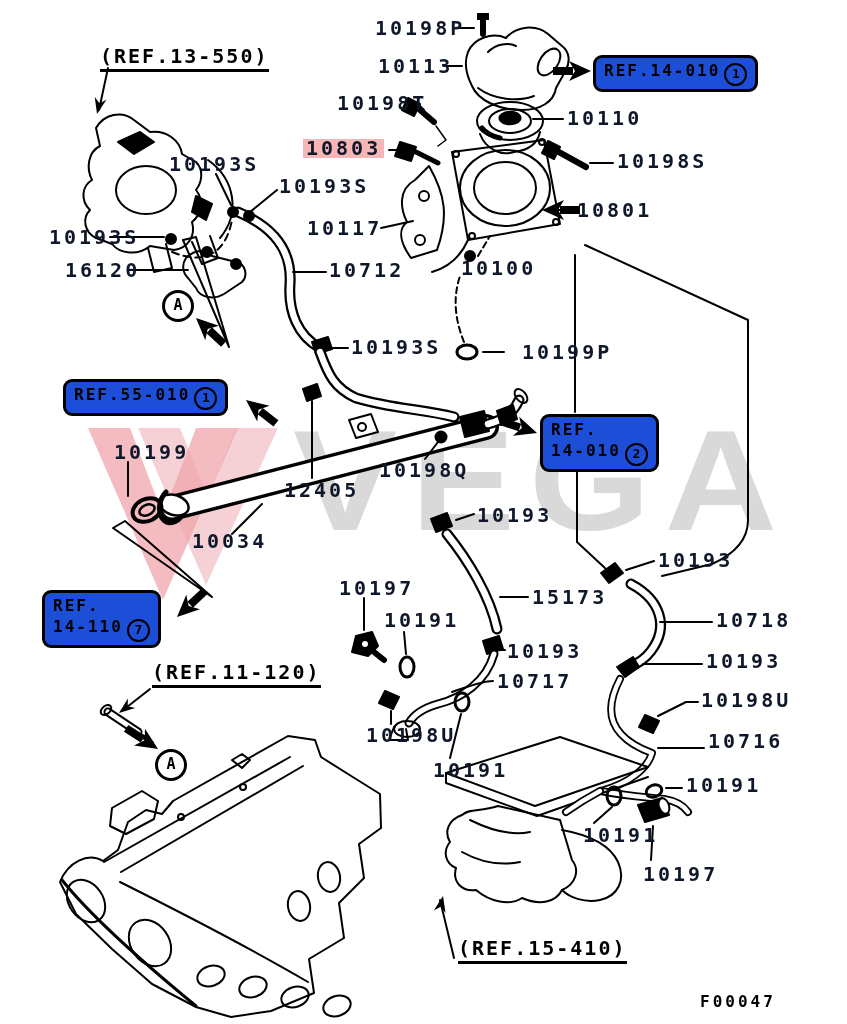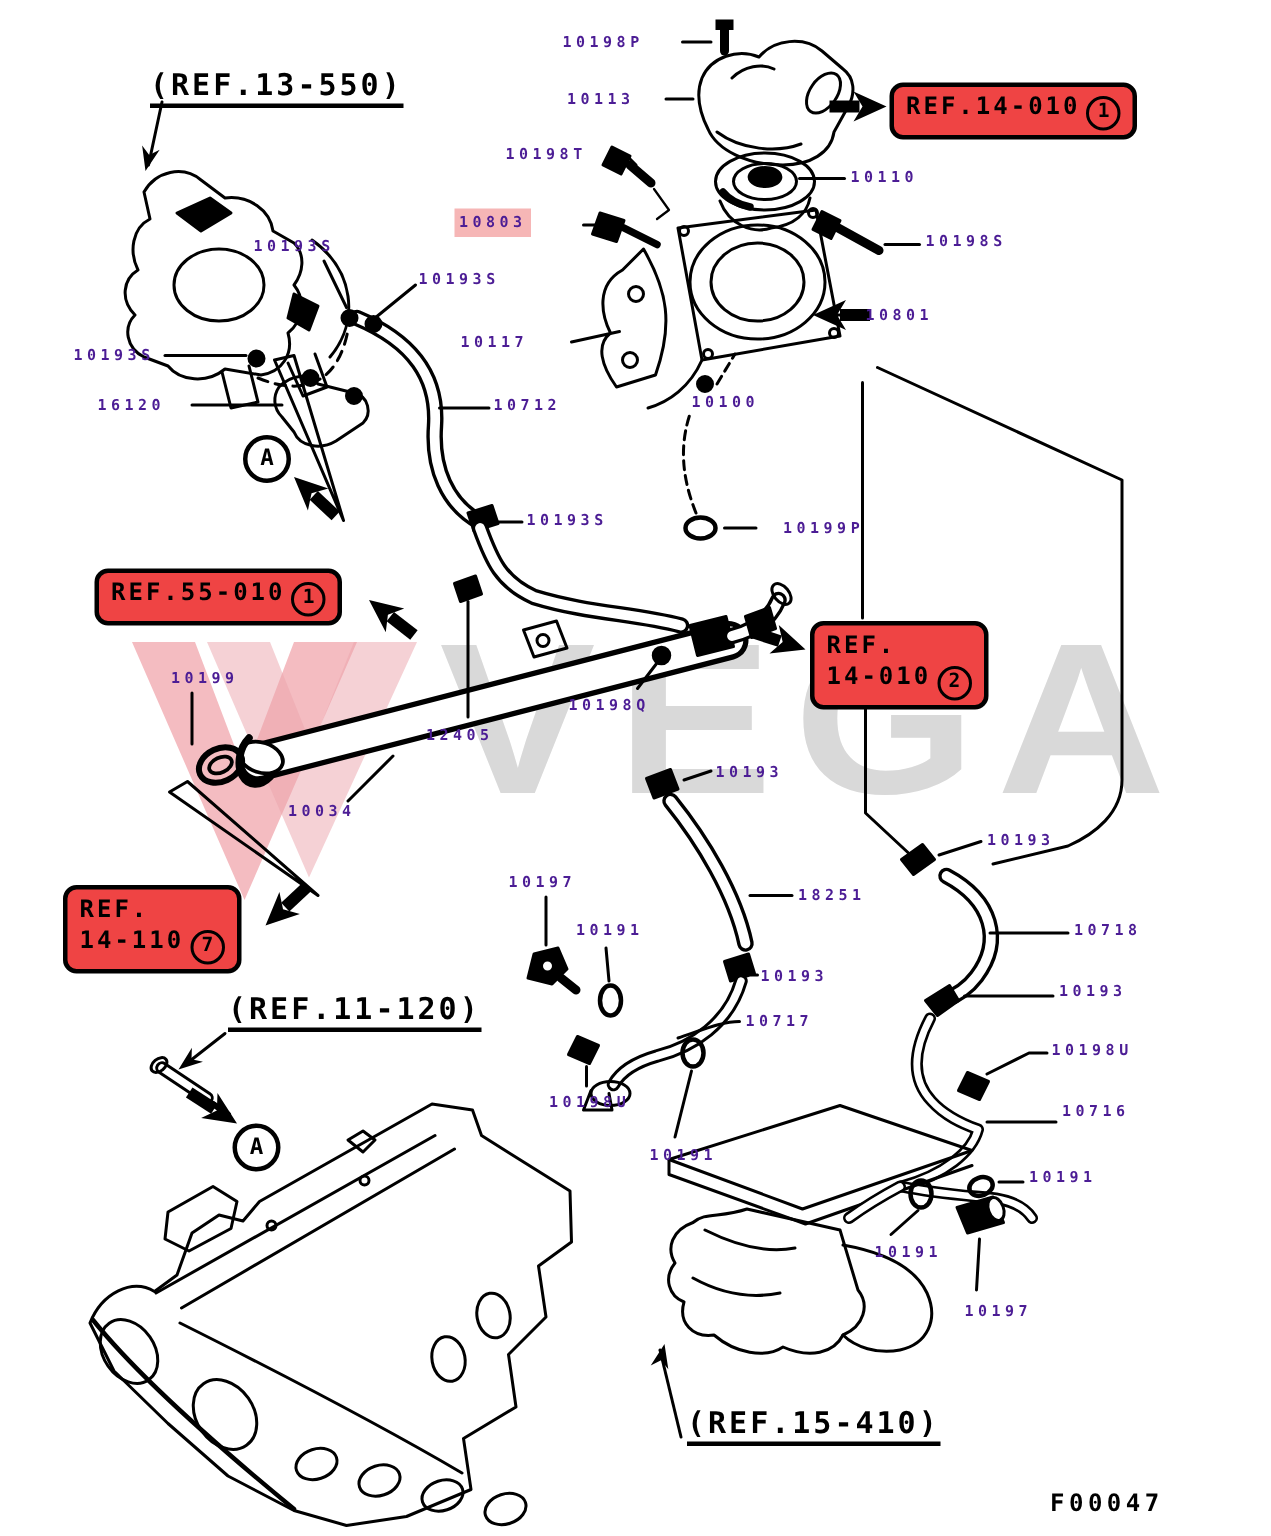--- a/index.html
+++ b/index.html
@@ -1,22 +1,22 @@
 <!DOCTYPE html>
 <html style="--hl: #f6b6b6;"><head>
 <meta charset="utf-8">
 <style>
   html,body{margin:0;padding:0;background:#fff;}
   .stage{position:relative;width:847px;height:1024px;background:#fff;overflow:hidden;
          font-family:"DejaVu Sans Mono",monospace;}
   .stage svg{position:absolute;left:0;top:0;}
-  .part-label{position:absolute;font-weight:bold;font-size:10px;letter-spacing:3px;
-              color:#4c1d95;white-space:nowrap;line-height:19px;}
+  .part-label{position:absolute;font-weight:bold;font-size:20px;letter-spacing:3px;
+              color:#0f172a;white-space:nowrap;line-height:19px;}
   .part-label.hl{background:var(--hl,#f6b6b6);padding:0 3px;}
-  .ref-box{position:absolute;border:3px solid #000;border-radius:9px;background:#ef4444;
+  .ref-box{position:absolute;border:3px solid #000;border-radius:9px;background:#1d4ed8;
            font-weight:bold;font-size:16px;letter-spacing:2px;padding:3px 8px;line-height:1.3;
            white-space:nowrap;}
   .circ{display:inline-block;width:19px;height:19px;border:2px solid #000;border-radius:50%;
         text-align:center;line-height:17px;font-size:13px;letter-spacing:0;margin-left:4px;
         vertical-align:-2px;font-weight:bold;}
   .ref-note{position:absolute;font-weight:bold;font-size:20px;letter-spacing:2px;
             border-bottom:3px solid #000;padding-bottom:1px;white-space:nowrap;}
   .marker-a{position:absolute;width:26px;height:26px;border:3px solid #000;border-radius:50%;
             text-align:center;line-height:25px;font-weight:bold;font-size:15px;background:#fff;}
   .wm-text{position:absolute;color:#d9d9d9;font-family:"Liberation Sans",sans-serif;
@@ -312,21 +312,21 @@
       <div class="part-label" style="left: 461px; top: 259px;">10100</div>
       <div class="part-label" style="left: 351px; top: 338px;">10193S</div>
       <div class="part-label" style="left: 522px; top: 343px;">10199P</div>
       <div class="part-label" style="left: 114px; top: 443px;">10199</div>
       <div class="part-label" style="left: 379px; top: 461px;">10198Q</div>
       <div class="part-label" style="left: 284px; top: 481px;">12405</div>
       <div class="part-label" style="left: 477px; top: 506px;">10193</div>
       <div class="part-label" style="left: 192px; top: 532px;">10034</div>
       <div class="part-label" style="left: 658px; top: 551px;">10193</div>
       <div class="part-label" style="left: 339px; top: 579px;">10197</div>
-      <div class="part-label" style="left: 532px; top: 588px;">18251</div>
+      <div class="part-label" style="left: 532px; top: 588px;">15173</div>
       <div class="part-label" style="left: 384px; top: 611px;">10191</div>
       <div class="part-label" style="left: 716px; top: 611px;">10718</div>
       <div class="part-label" style="left: 507px; top: 642px;">10193</div>
       <div class="part-label" style="left: 706px; top: 652px;">10193</div>
       <div class="part-label" style="left: 497px; top: 672px;">10717</div>
       <div class="part-label" style="left: 701px; top: 691px;">10198U</div>
       <div class="part-label" style="left: 366px; top: 726px;">10198U</div>
       <div class="part-label" style="left: 708px; top: 732px;">10716</div>
       <div class="part-label" style="left: 433px; top: 761px;">10191</div>
       <div class="part-label" style="left: 686px; top: 776px;">10191</div>

